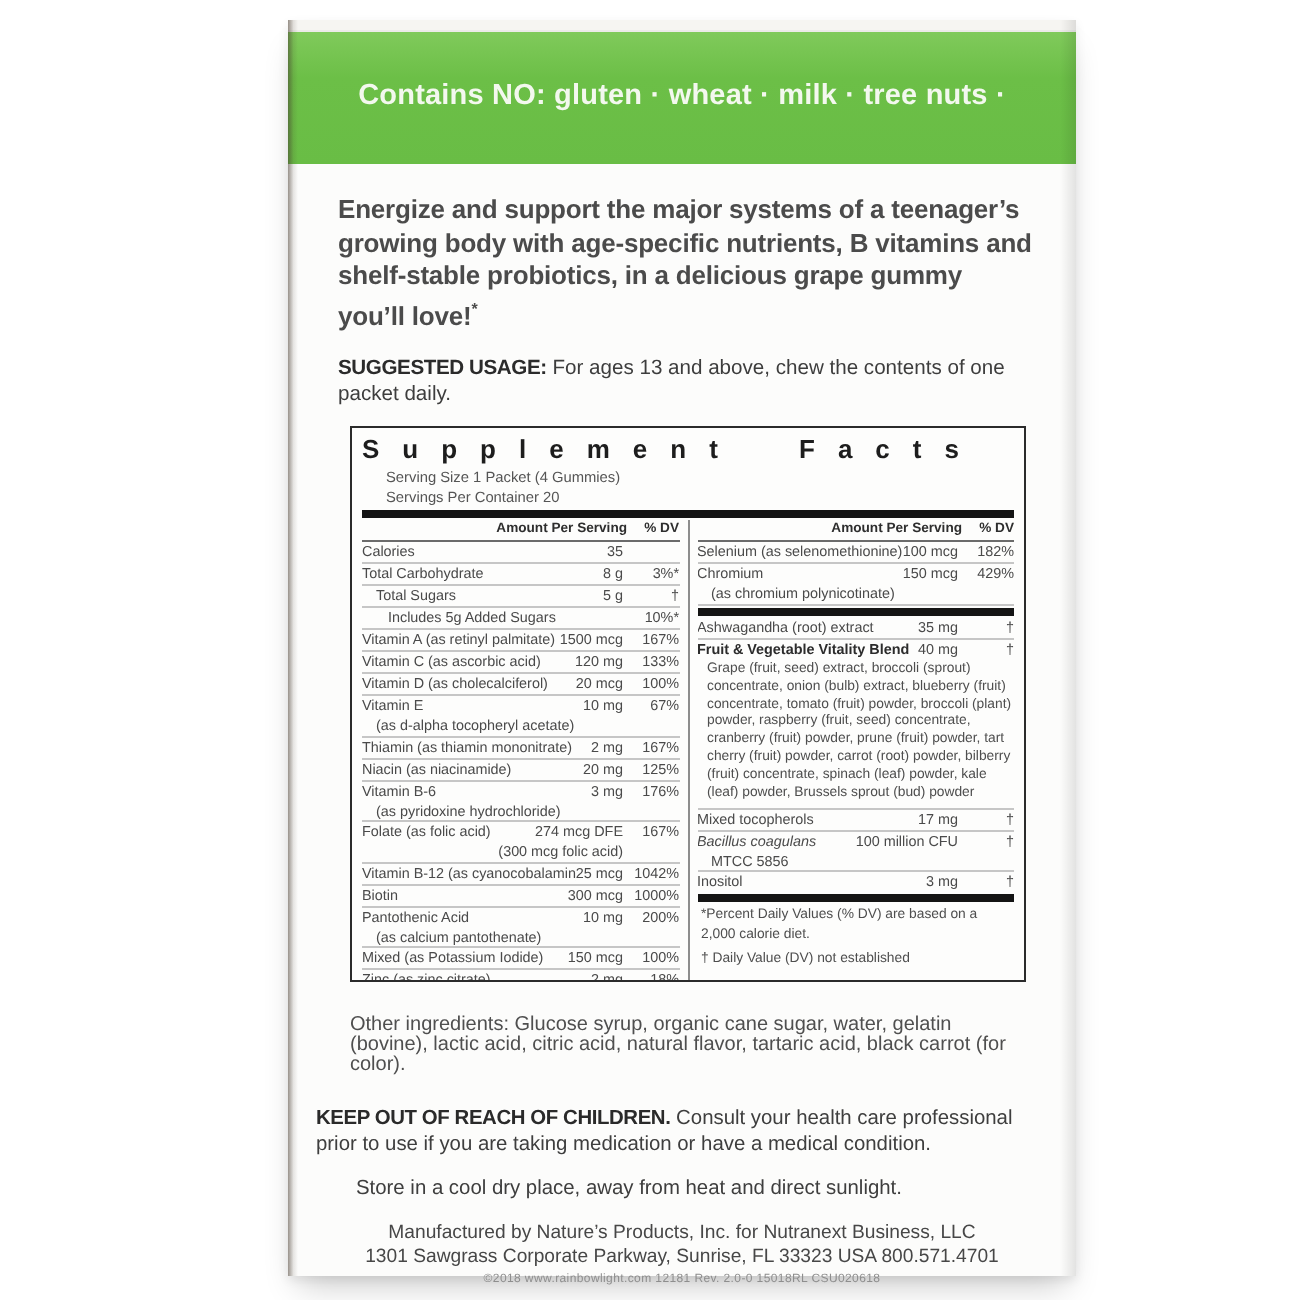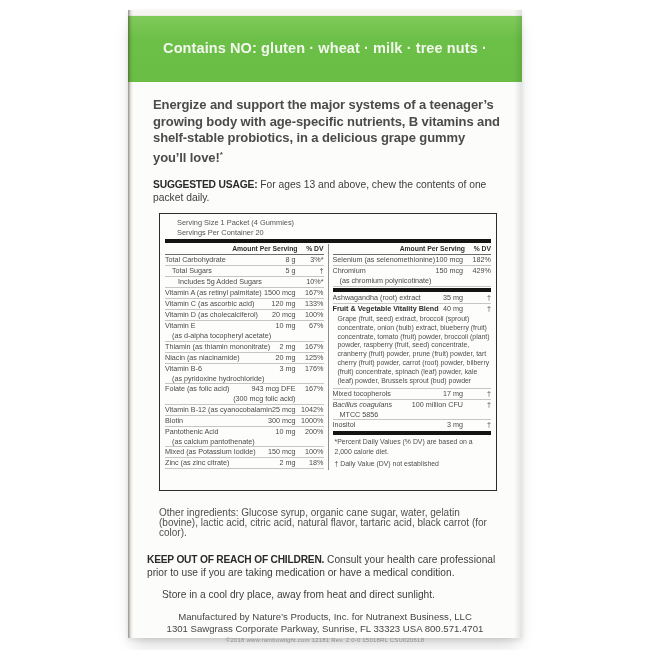--- a/index.html
+++ b/index.html
@@ -2,21 +2,21 @@
 <html><head>
 <meta charset="utf-8">
 <style>
   html,body{margin:0;padding:0;}
   body{
     width:650px;height:650px;background:#ffffff;overflow:hidden;position:relative;
     font-family:"Liberation Sans","DejaVu Sans",sans-serif;
     -webkit-font-smoothing:antialiased;
   }
   .box{
-    position:absolute;left:128px;top:10px;width:394px;height:628px;
+    position:absolute;left:144px;top:10px;width:394px;height:628px;
     background:#fcfcfb;
     box-shadow:0 10px 16px -5px rgba(0,0,0,0.20), 0 2px 5px rgba(0,0,0,0.08);
   }
   .box::before{ 
     content:"";position:absolute;left:0;top:0;bottom:0;width:5px;z-index:6;
     background:linear-gradient(90deg,rgba(70,58,46,0.55),rgba(70,58,46,0.12) 55%,transparent);
     pointer-events:none;
   }
   .box::after{ 
     content:"";position:absolute;right:0;top:0;bottom:0;width:8px;z-index:6;
@@ -58,21 +58,21 @@
   .sf-amt{white-space:nowrap;text-align:right;}
   .sf-dv{width:26px;text-align:right;padding-left:2px;white-space:nowrap;}
   .sf-sub{font-size:7.2px;line-height:9.4px;color:#4a4a4a;padding-left:7px;white-space:nowrap;overflow:hidden;}
   .sf-sub.amt-sub{text-align:right;padding-right:28px;padding-left:0;}
   .sf-bar{height:4px;background:#141414;margin:1px 0;}
   .sf-note{font-size:6.9px;line-height:8.9px;color:#4e4e4e;padding:1px 0 2px 2px;}
   .sf-note.blend{padding-left:5px;border-bottom:1px solid #c6c6c6;}
   .sf-note.foot{line-height:9.2px;}
 
   .other{margin:17px 0 0 31px;width:338px;font-size:10px;line-height:9.8px;color:#4f4f4f;}
-  .keepout{margin:15px 24px 0 19px;font-size:10.2px;line-height:13px;color:#3e3e3e;}
+  .keepout{margin:15px 24px 0 14px;font-size:10.2px;line-height:13px;color:#3e3e3e;}
   .keepout .lbl{font-weight:700;color:#2a2a2a;letter-spacing:-0.2px;}
   .store{margin:9px 24px 0 34px;font-size:10.2px;line-height:13px;color:#3e3e3e;}
   .mfr{margin-top:10px;text-align:center;font-size:9.6px;line-height:12.5px;color:#474747;}
   .mfr .tiny{font-size:6px;line-height:8px;color:#8e8e8e;letter-spacing:0.2px;}
 </style>
 </head>
 <body>
 
 <div class="box">
   <div class="topstrip"></div>
@@ -82,33 +82,41 @@
   </div>
 
   <div class="intro"><span>Energize and support the major systems of a teenager’s growing body with age-specific nutrients, B vitamins and shelf-stable probiotics, in a delicious grape gummy you’ll love!</span><sup>*</sup></div>
 
   <div class="usage">
     <span class="lbl">SUGGESTED USAGE:</span>
     <span>For ages 13 and above, chew the contents of one packet daily.</span>
   </div>
 
   <div class="sf-panel">
+    <div class="sf-title">Supplement Facts</div>
     <div class="sf-serving">Serving Size 1 Packet (4 Gummies)</div>
     <div class="sf-serving">Servings Per Container 20</div>
     <div class="sf-bigbar"></div>
 
     <div class="sf-cols">
       <div class="sf-col left">
         <div class="sf-head">
           <span>Amount Per Serving</span>
           <span class="dv">% DV</span>
         </div>
         <div>
             <div class="sf-row">
               <div class="sf-line">
+                <span class="sf-name">Calories</span>
+                <span class="sf-amt">35</span>
+                <span class="sf-dv"></span>
+              </div>
+            </div>
+            <div class="sf-row">
+              <div class="sf-line">
                 <span class="sf-name">Total Carbohydrate</span>
                 <span class="sf-amt">8 g</span>
                 <span class="sf-dv">3%*</span>
               </div>
             </div>
             <div class="sf-row">
               <div class="sf-line">
                 <span class="sf-name ind1">Total Sugars</span>
                 <span class="sf-amt">5 g</span>
                 <span class="sf-dv">†</span>
@@ -168,21 +176,21 @@
               <div class="sf-line">
                 <span class="sf-name">Vitamin B-6</span>
                 <span class="sf-amt">3 mg</span>
                 <span class="sf-dv">176%</span>
               </div>
               <div class="sf-sub">(as pyridoxine hydrochloride)</div>
             </div>
             <div class="sf-row">
               <div class="sf-line">
                 <span class="sf-name">Folate (as folic acid)</span>
-                <span class="sf-amt">943 mcg DFE</span>
+                <span class="sf-amt">274 mcg DFE</span>
                 <span class="sf-dv">167%</span>
               </div>
               <div class="sf-sub amt-sub">(300 mcg folic acid)</div>
             </div>
             <div class="sf-row">
               <div class="sf-line">
                 <span class="sf-name">Vitamin B-12 (as cyanocobalamin)</span>
                 <span class="sf-amt">25 mcg</span>
                 <span class="sf-dv">1042%</span>
               </div>

